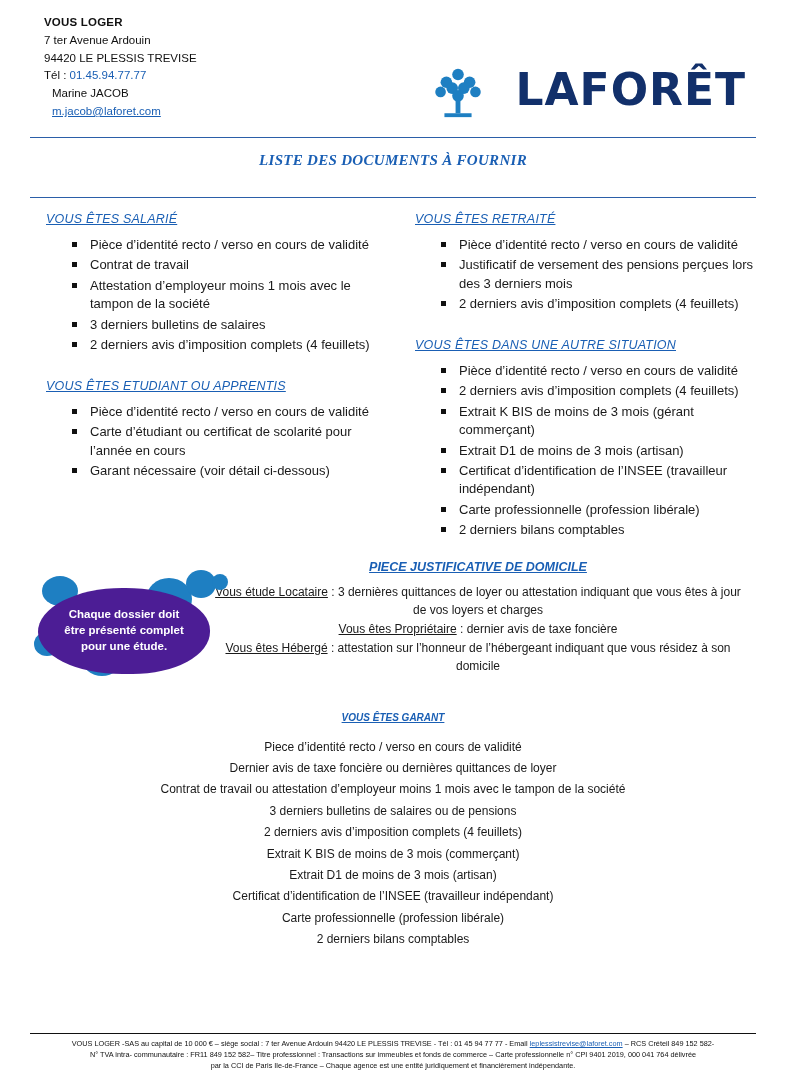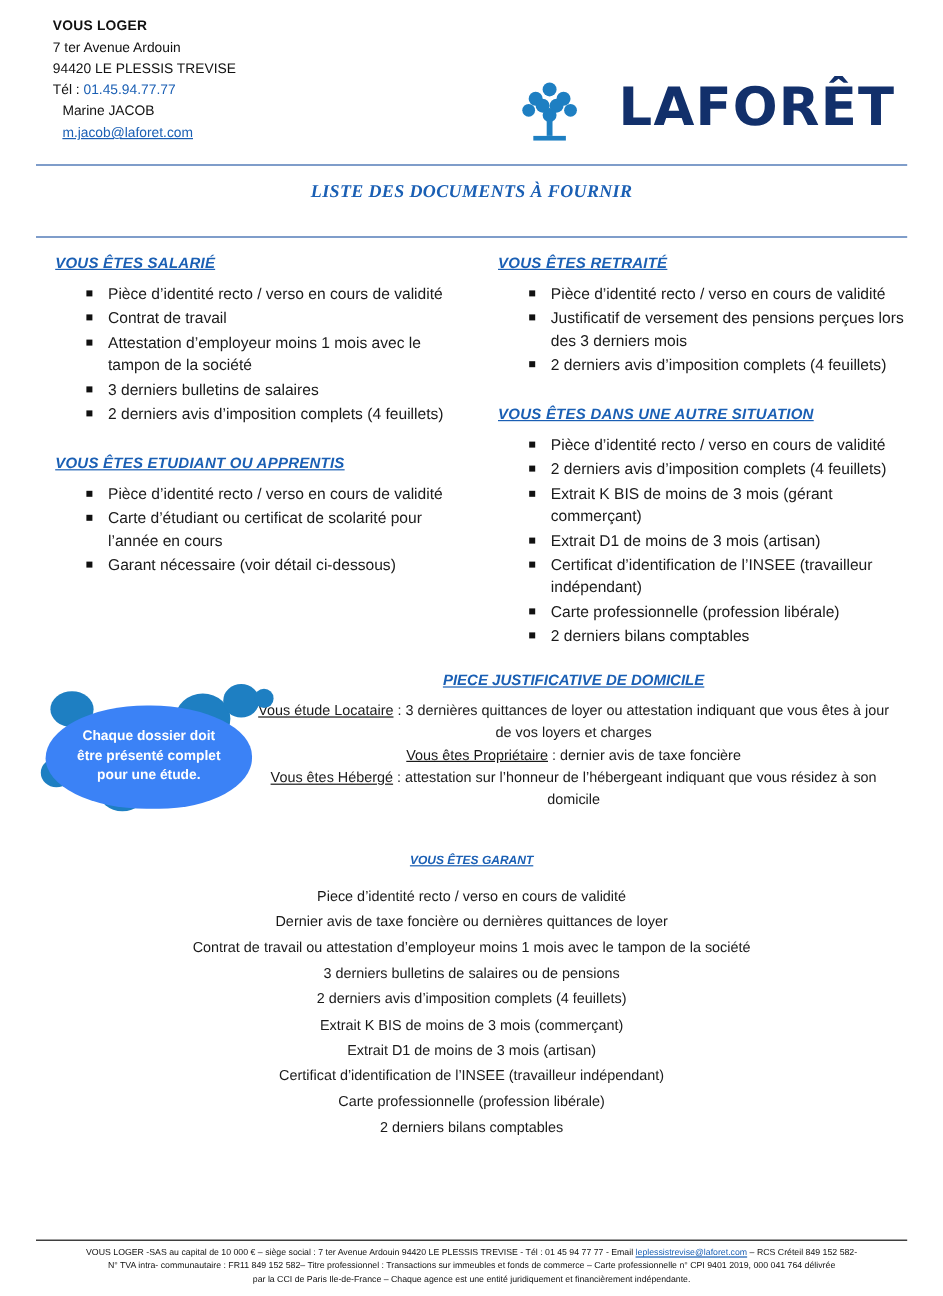--- a/index.html
+++ b/index.html
@@ -91,21 +91,21 @@
     display: flex;
     gap: 18px;
     margin-top: 14px;
   }
   .col { width: 50%; }
   .col-left { padding-left: 16px; }
   .col-right { padding-left: 10px; }
 
   .sec-title {
     color: #1a5fb4;
-    font-weight: bold;
+    font-weight: normal;
     font-style: italic;
     font-size: 12.5px;
     text-decoration: underline;
     margin-bottom: 10px;
     letter-spacing: .2px;
   }
   ul.doc-list {
     list-style: none;
     margin: 0 0 0 0;
     padding: 0 0 0 26px;
@@ -135,21 +135,21 @@
     top: 570px;
     width: 200px;
     height: 110px;
   }
   .cloud {
     position: absolute;
     left: 12px;
     top: 18px;
     width: 172px;
     height: 86px;
-    background: #3b82f6;
+    background: #4c1d95;
     border-radius: 50% 50% 46% 50% / 52% 50% 50% 50%;
     display: flex;
     align-items: center;
     justify-content: center;
   }
   .cloud-bump {
     position: absolute;
     background: #1e7fc2;
     border-radius: 50%;
   }

